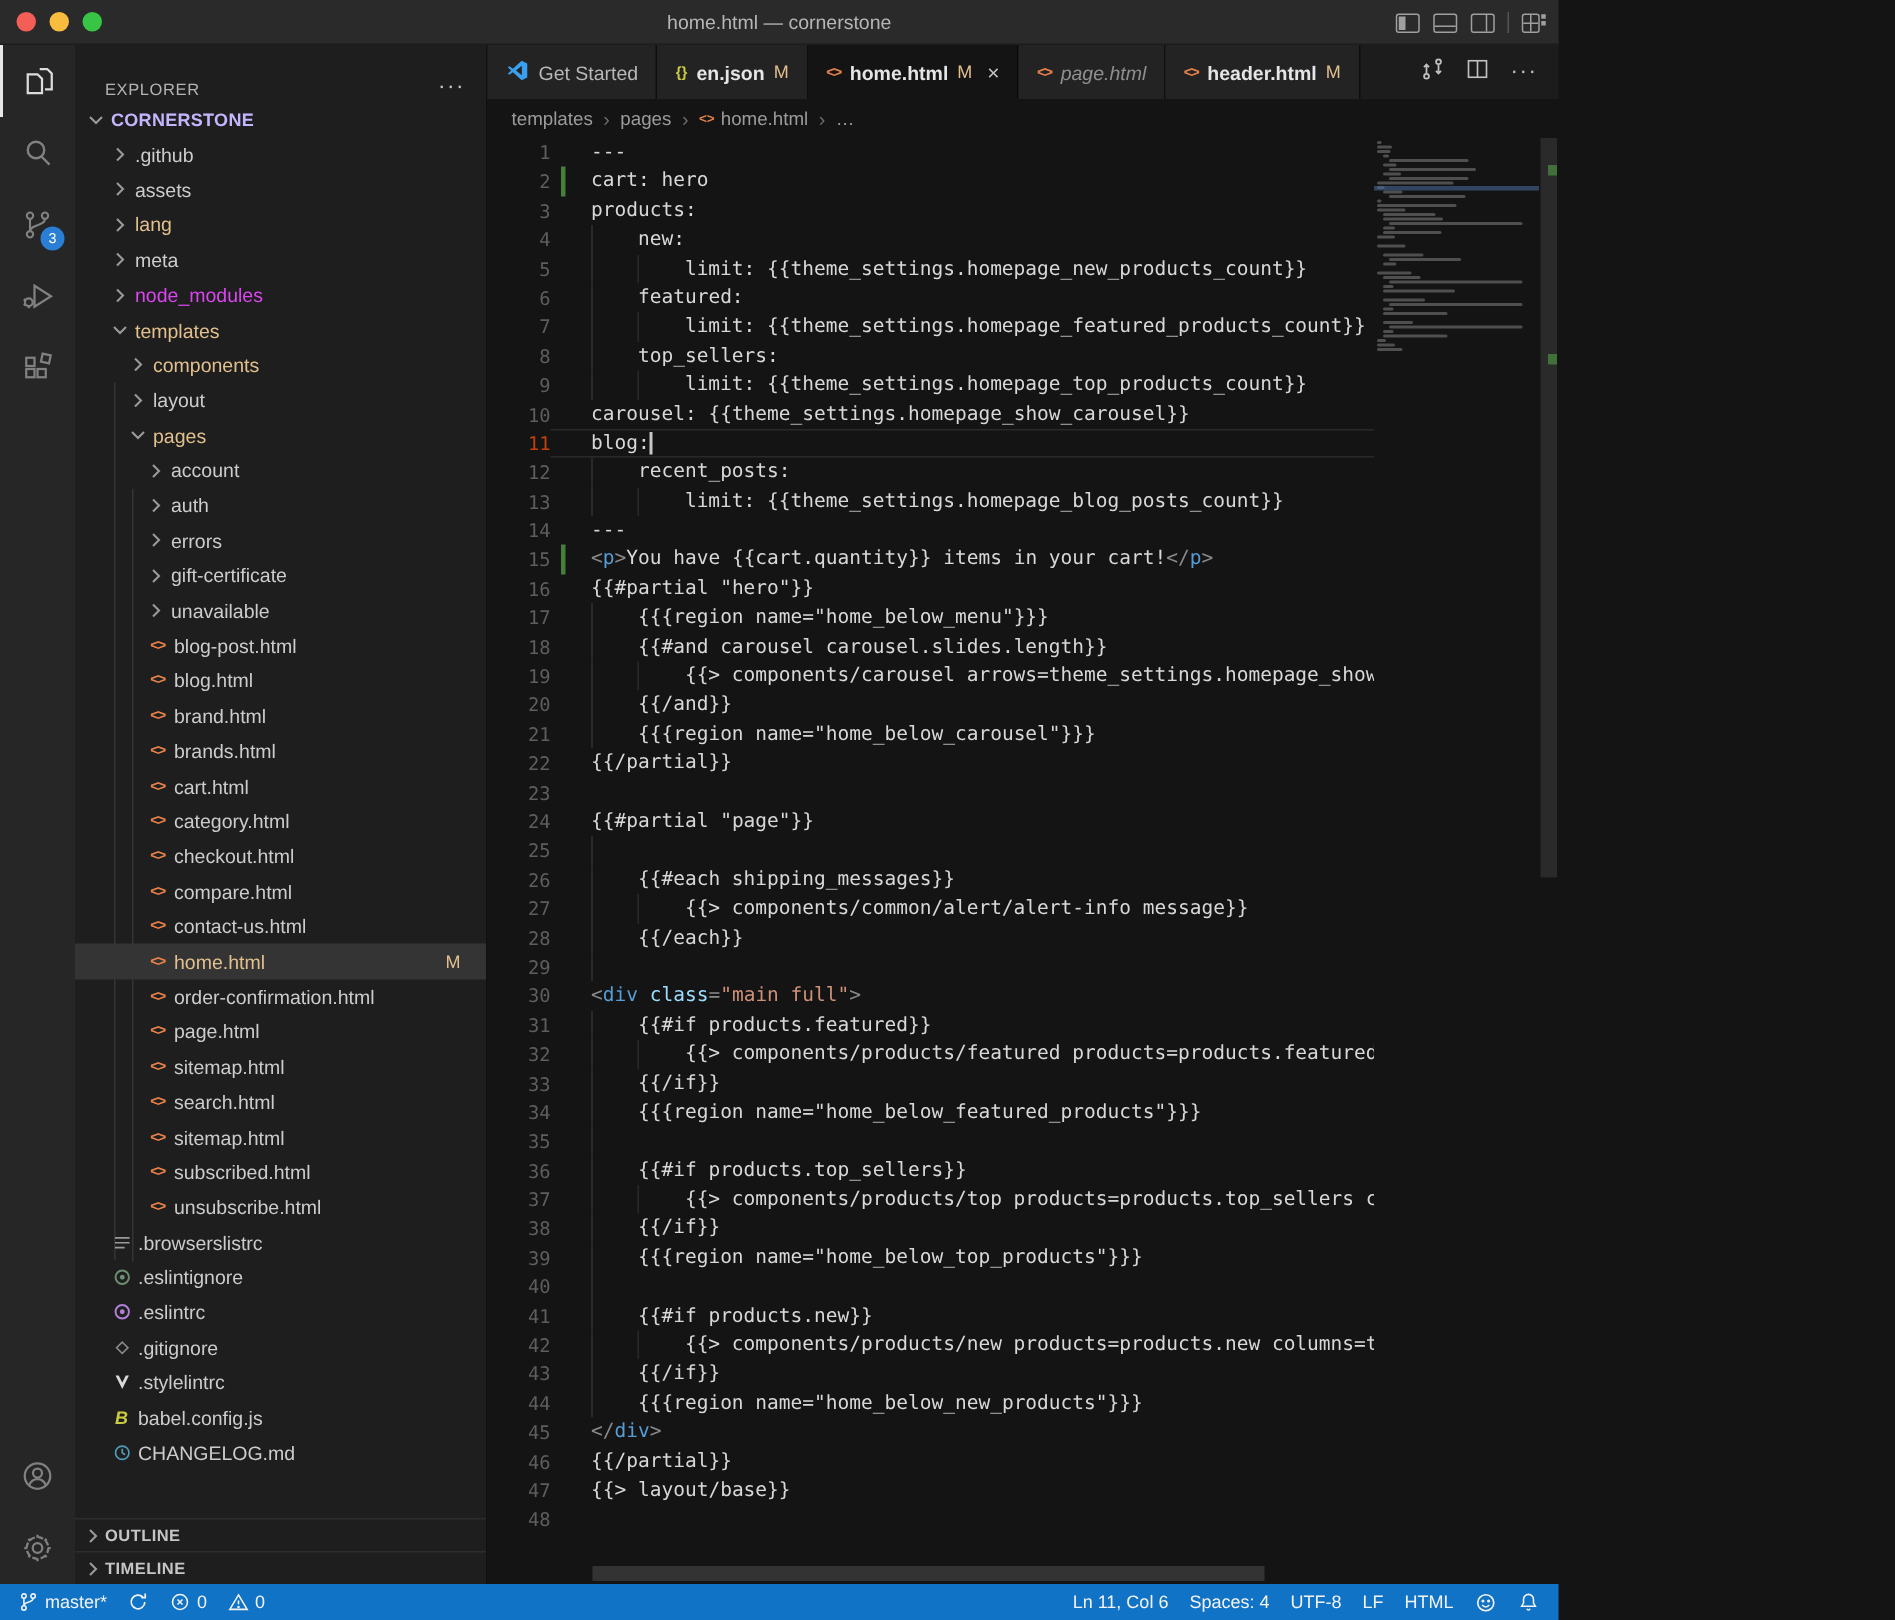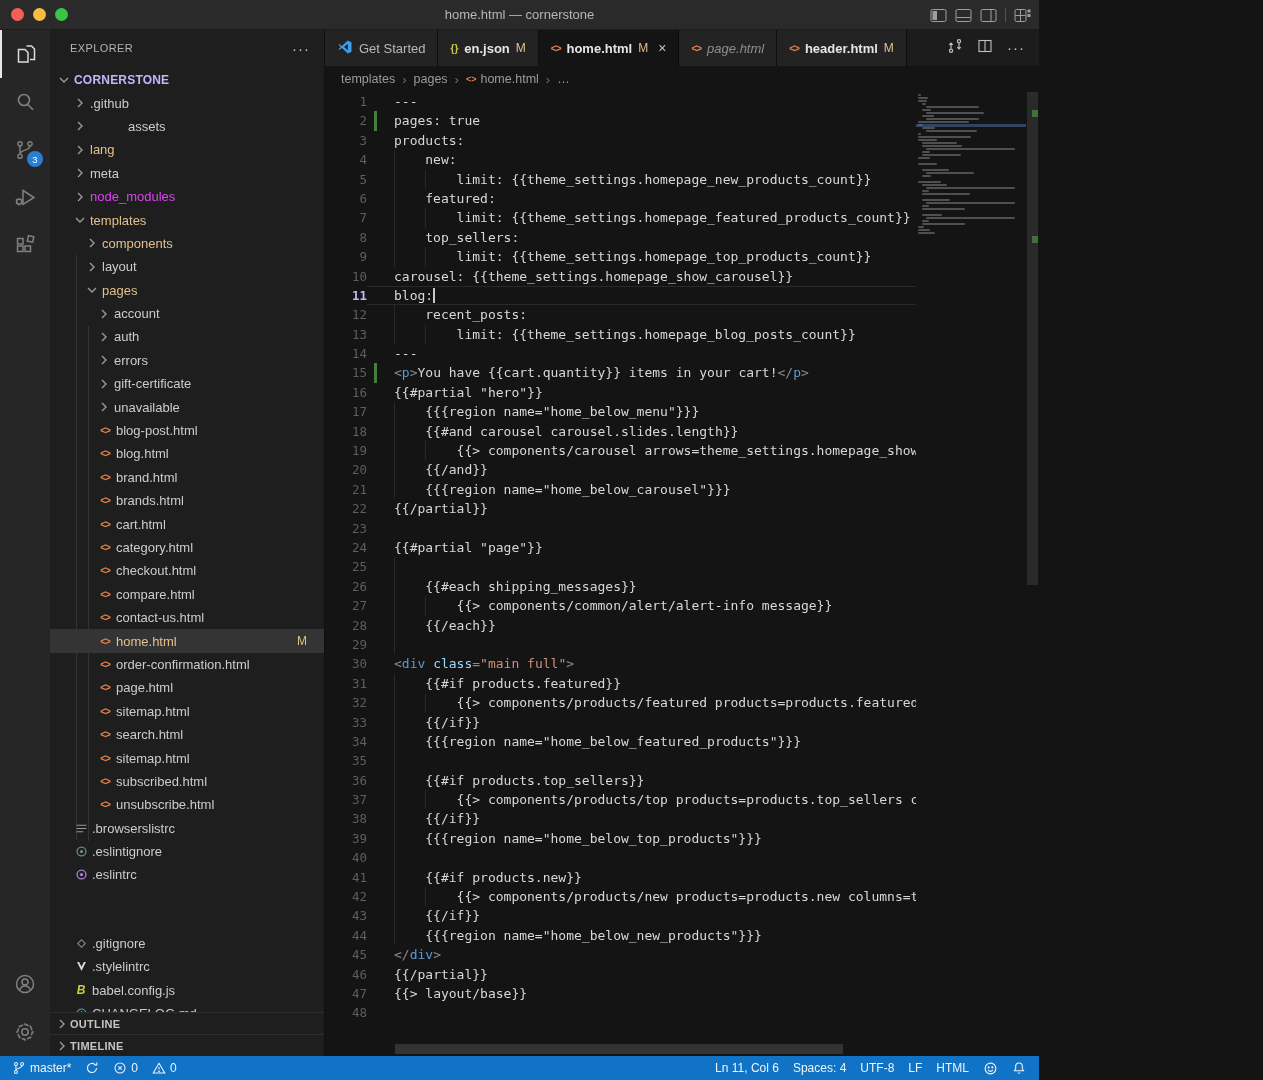--- a/index.html
+++ b/index.html
@@ -26,21 +26,21 @@
   .ab-top { flex:1; } .ab-item { height:48px; display:flex; align-items:center; justify-content:center;
     color:#818181; position:relative; }
   .ab-item.active { color:#dcdcdc; }
   .ab-item.active::before { content:""; position:absolute; left:0; top:0; bottom:0; width:2px; background:#e7e7e7; }
   .ab-badge { position:absolute; right:7px; bottom:7px; min-width:16px; height:16px; border-radius:9px;
     background:#2a7fd4; color:#fff; font-size:9.5px; display:flex; align-items:center; justify-content:center; padding:0 3px; }
 
   
   .sidebar { width:275px; background:#1e1e1e; flex:0 0 275px; display:flex; flex-direction:column;
     border-right:1px solid #101010; }
-  .sb-header { height:36px; display:flex; align-items:center; justify-content:space-between;
+  .sb-header { height:36px; display:flex; align-items:flex-end; justify-content:space-between;
     padding:0 14px 0 20px; flex:0 0 36px; }
   .sb-title { font-size:11px; letter-spacing:.4px; color:#b3b3b3; }
   .sb-more { color:#c8c8c8; font-size:15px; letter-spacing:1px; }
   .tree { flex:1; position:relative; padding-top:2px; overflow:hidden; font-size:13px; color:#cccccc; }
   .trow { height:23.4px; display:flex; align-items:center; white-space:nowrap; position:relative; }
   .trow.sel { background:#343434; }
   .chev { width:16px; flex:0 0 16px; display:flex; align-items:center; justify-content:center; }
   .chev svg { display:block; }
   .chev.exp svg { transform:rotate(90deg); }
   .fico { width:18px; flex:0 0 18px; display:flex; align-items:center; justify-content:center; font-size:10px; }
@@ -74,21 +74,21 @@
     color:#9b9b9b; gap:7px; flex:0 0 26px; background:#141414; }
   .breadcrumbs .sep { color:#6d6d6d; font-size:13px; }
   .breadcrumbs .bico { font-size:9px; font-weight:bold; color:#e8824a; }
 
   
   .editor { position:relative; flex:1; min-height:0; overflow:hidden; }
   .code { position:absolute; left:0; top:0; right:123px; bottom:14px; overflow:hidden;
     font-family:"DejaVu Sans Mono", monospace; font-size:13px; }
   .cl { height:19.4px; line-height:19.4px; display:flex; position:relative; }
   .cl .ln { flex:0 0 42px; text-align:right; color:#5e5e5e; font-size:12.5px; }
-  .cl.cur .ln { color:#c4b5fd;font-weight:bold; }
+  .cl.cur .ln { color:#c2410c; }
   .cl .txt { flex:1; padding-left:27px; white-space:pre; overflow:hidden; color:#d8d8d8; }
   .cl.cur .body { position:absolute; left:42px; right:0; top:0; bottom:0;
     border-top:1px solid rgba(255,255,255,.09); border-bottom:1px solid rgba(255,255,255,.09); pointer-events:none; }
   .cl .bar { position:absolute; left:49px; width:3px; top:0; bottom:0; background:#467f3c; }
   .ig { display:inline-block; width:4ch; height:19.4px; vertical-align:bottom;
     background:linear-gradient(to right, rgba(255,255,255,.09) 1px, transparent 1px); }
   .tk.pu { color:#8a8a8a; } .tk.tag { color:#569cd6; } .tk.attr { color:#9cdcfe; } .tk.str { color:#ce9178; }
   .caret { position:absolute; top:2px; bottom:2px; width:1.5px; background:#c8c8c8; left:calc(69px + 5ch); }
 
   .minimap { position:absolute; top:0; right:13px; width:110px; bottom:0; padding-top:2px; }
@@ -244,21 +244,21 @@
             <span class="tlabel root">CORNERSTONE</span>
           </div>
           <div class="trow" style="padding-left: 22px;">
             <span class="chev">
               <svg width="16" height="16" viewBox="0 0 16 16">
                 <path d="M6 4l4 4-4 4" stroke="#9a9a9a" fill="none" stroke-width="1.4"></path>
               </svg>
             </span>
             <span class="tlabel">.github</span>
           </div>
-          <div class="trow" style="padding-left: 22px; gap: 38px;">
+          <div class="trow" style="padding-left: 22px;">
             <span class="chev">
               <svg width="16" height="16" viewBox="0 0 16 16">
                 <path d="M6 4l4 4-4 4" stroke="#9a9a9a" fill="none" stroke-width="1.4"></path>
               </svg>
             </span>
             <span class="tlabel">assets</span>
           </div>
           <div class="trow" style="padding-left: 22px;">
             <span class="chev">
               <svg width="16" height="16" viewBox="0 0 16 16">
@@ -521,21 +521,21 @@
             <span class="fico">
               <span class="icon">
                 <svg width="13" height="13" viewBox="0 0 16 16" fill="none">
                   <circle cx="8" cy="8" r="5.5" stroke="#b180d7" stroke-width="1.6"></circle>
                   <circle cx="8" cy="8" r="2" fill="#b180d7"></circle>
                 </svg>
               </span>
             </span>
             <span class="tlabel">.eslintrc</span>
           </div>
-          <div class="trow" style="padding-left: 22px; margin-top: 45px;">
+          <div class="trow" style="padding-left: 22px;">
             <span class="fico">
               <span class="icon">
                 <svg width="13" height="13" viewBox="0 0 16 16" fill="none">
                   <rect x="4.7" y="4.7" width="6.6" height="6.6" transform="rotate(45 8 8)" stroke="#8a8a8a" stroke-width="1.3"></rect>
                 </svg>
               </span>
             </span>
             <span class="tlabel">.gitignore</span>
           </div>
           <div class="trow" style="padding-left: 22px;">
@@ -659,21 +659,21 @@
         </div>
       <div class="editor">
         <div class="code" id="code">
             <div class="cl">
               <span class="ln">1</span>
               <span class="txt"><span class="tk">---</span></span>
             </div>
             <div class="cl">
               <span class="ln">2</span>
               <span class="bar"></span>
-              <span class="txt"><span class="tk">pages: true</span></span>
+              <span class="txt"><span class="tk">cart: hero</span></span>
             </div>
             <div class="cl">
               <span class="ln">3</span>
               <span class="txt"><span class="tk">products:</span></span>
             </div>
             <div class="cl">
               <span class="ln">4</span>
               <span class="txt"><span class="ig"></span><span class="tk">new:</span></span>
             </div>
             <div class="cl">

